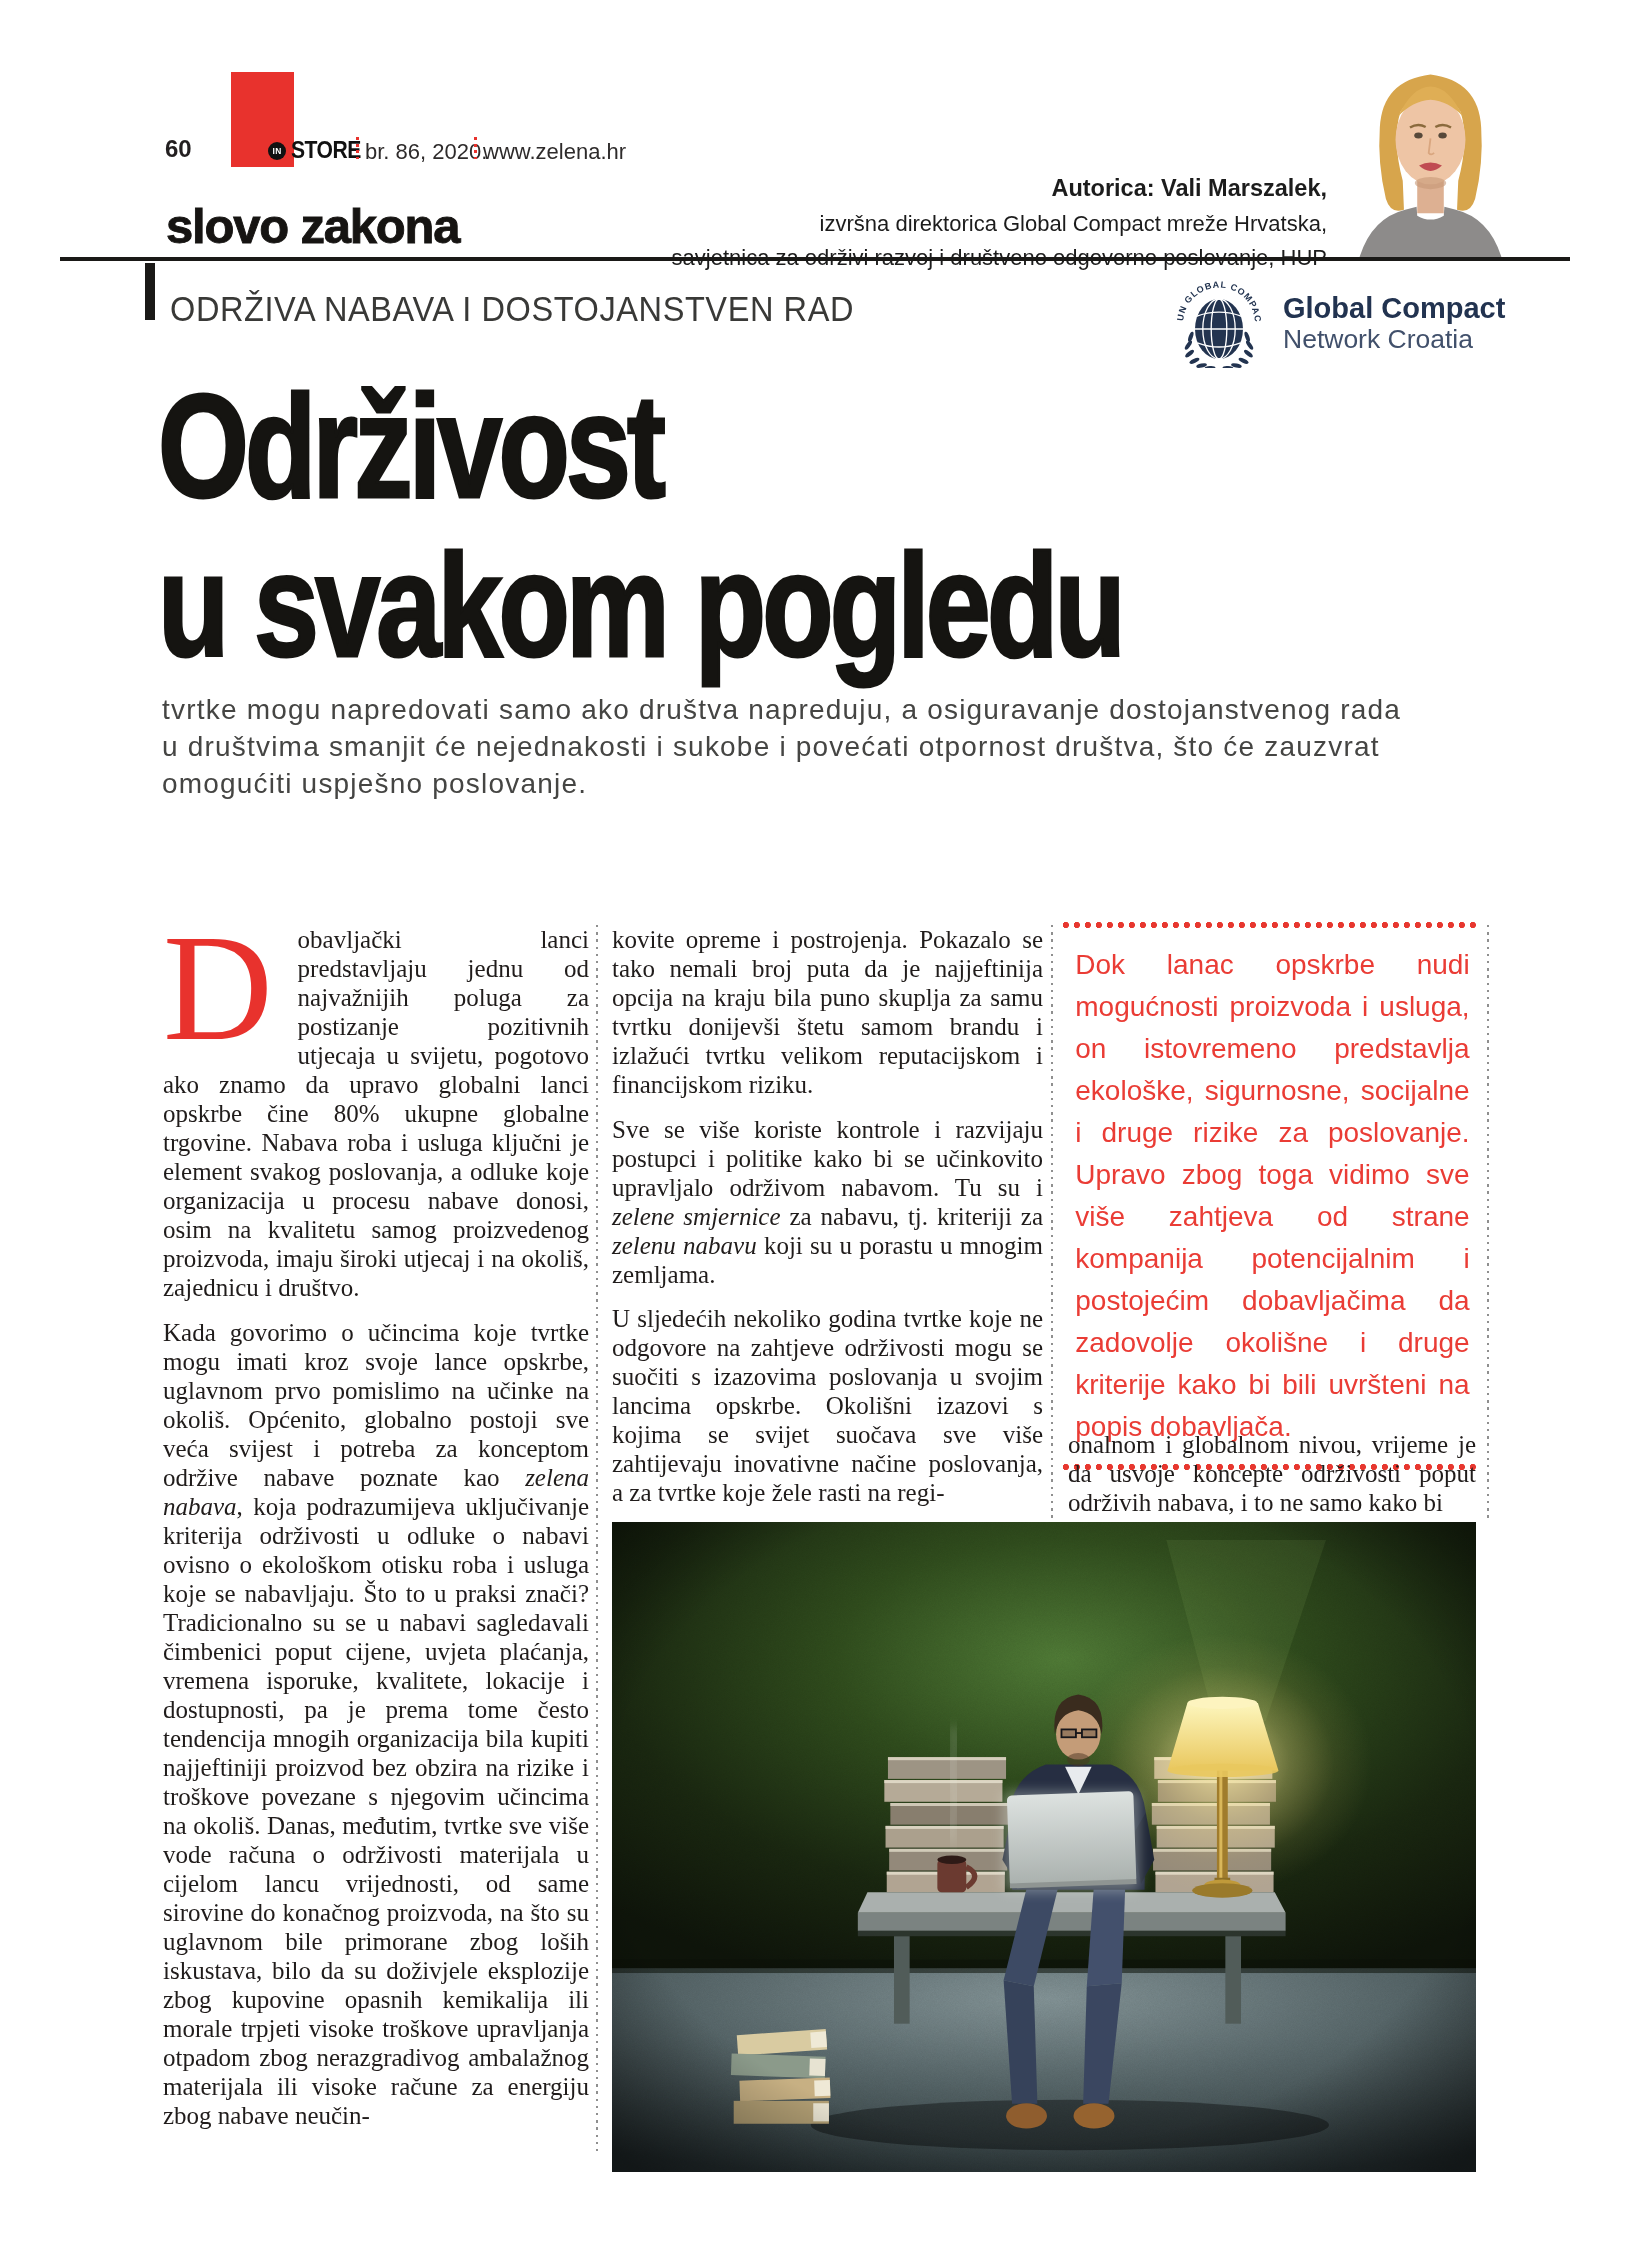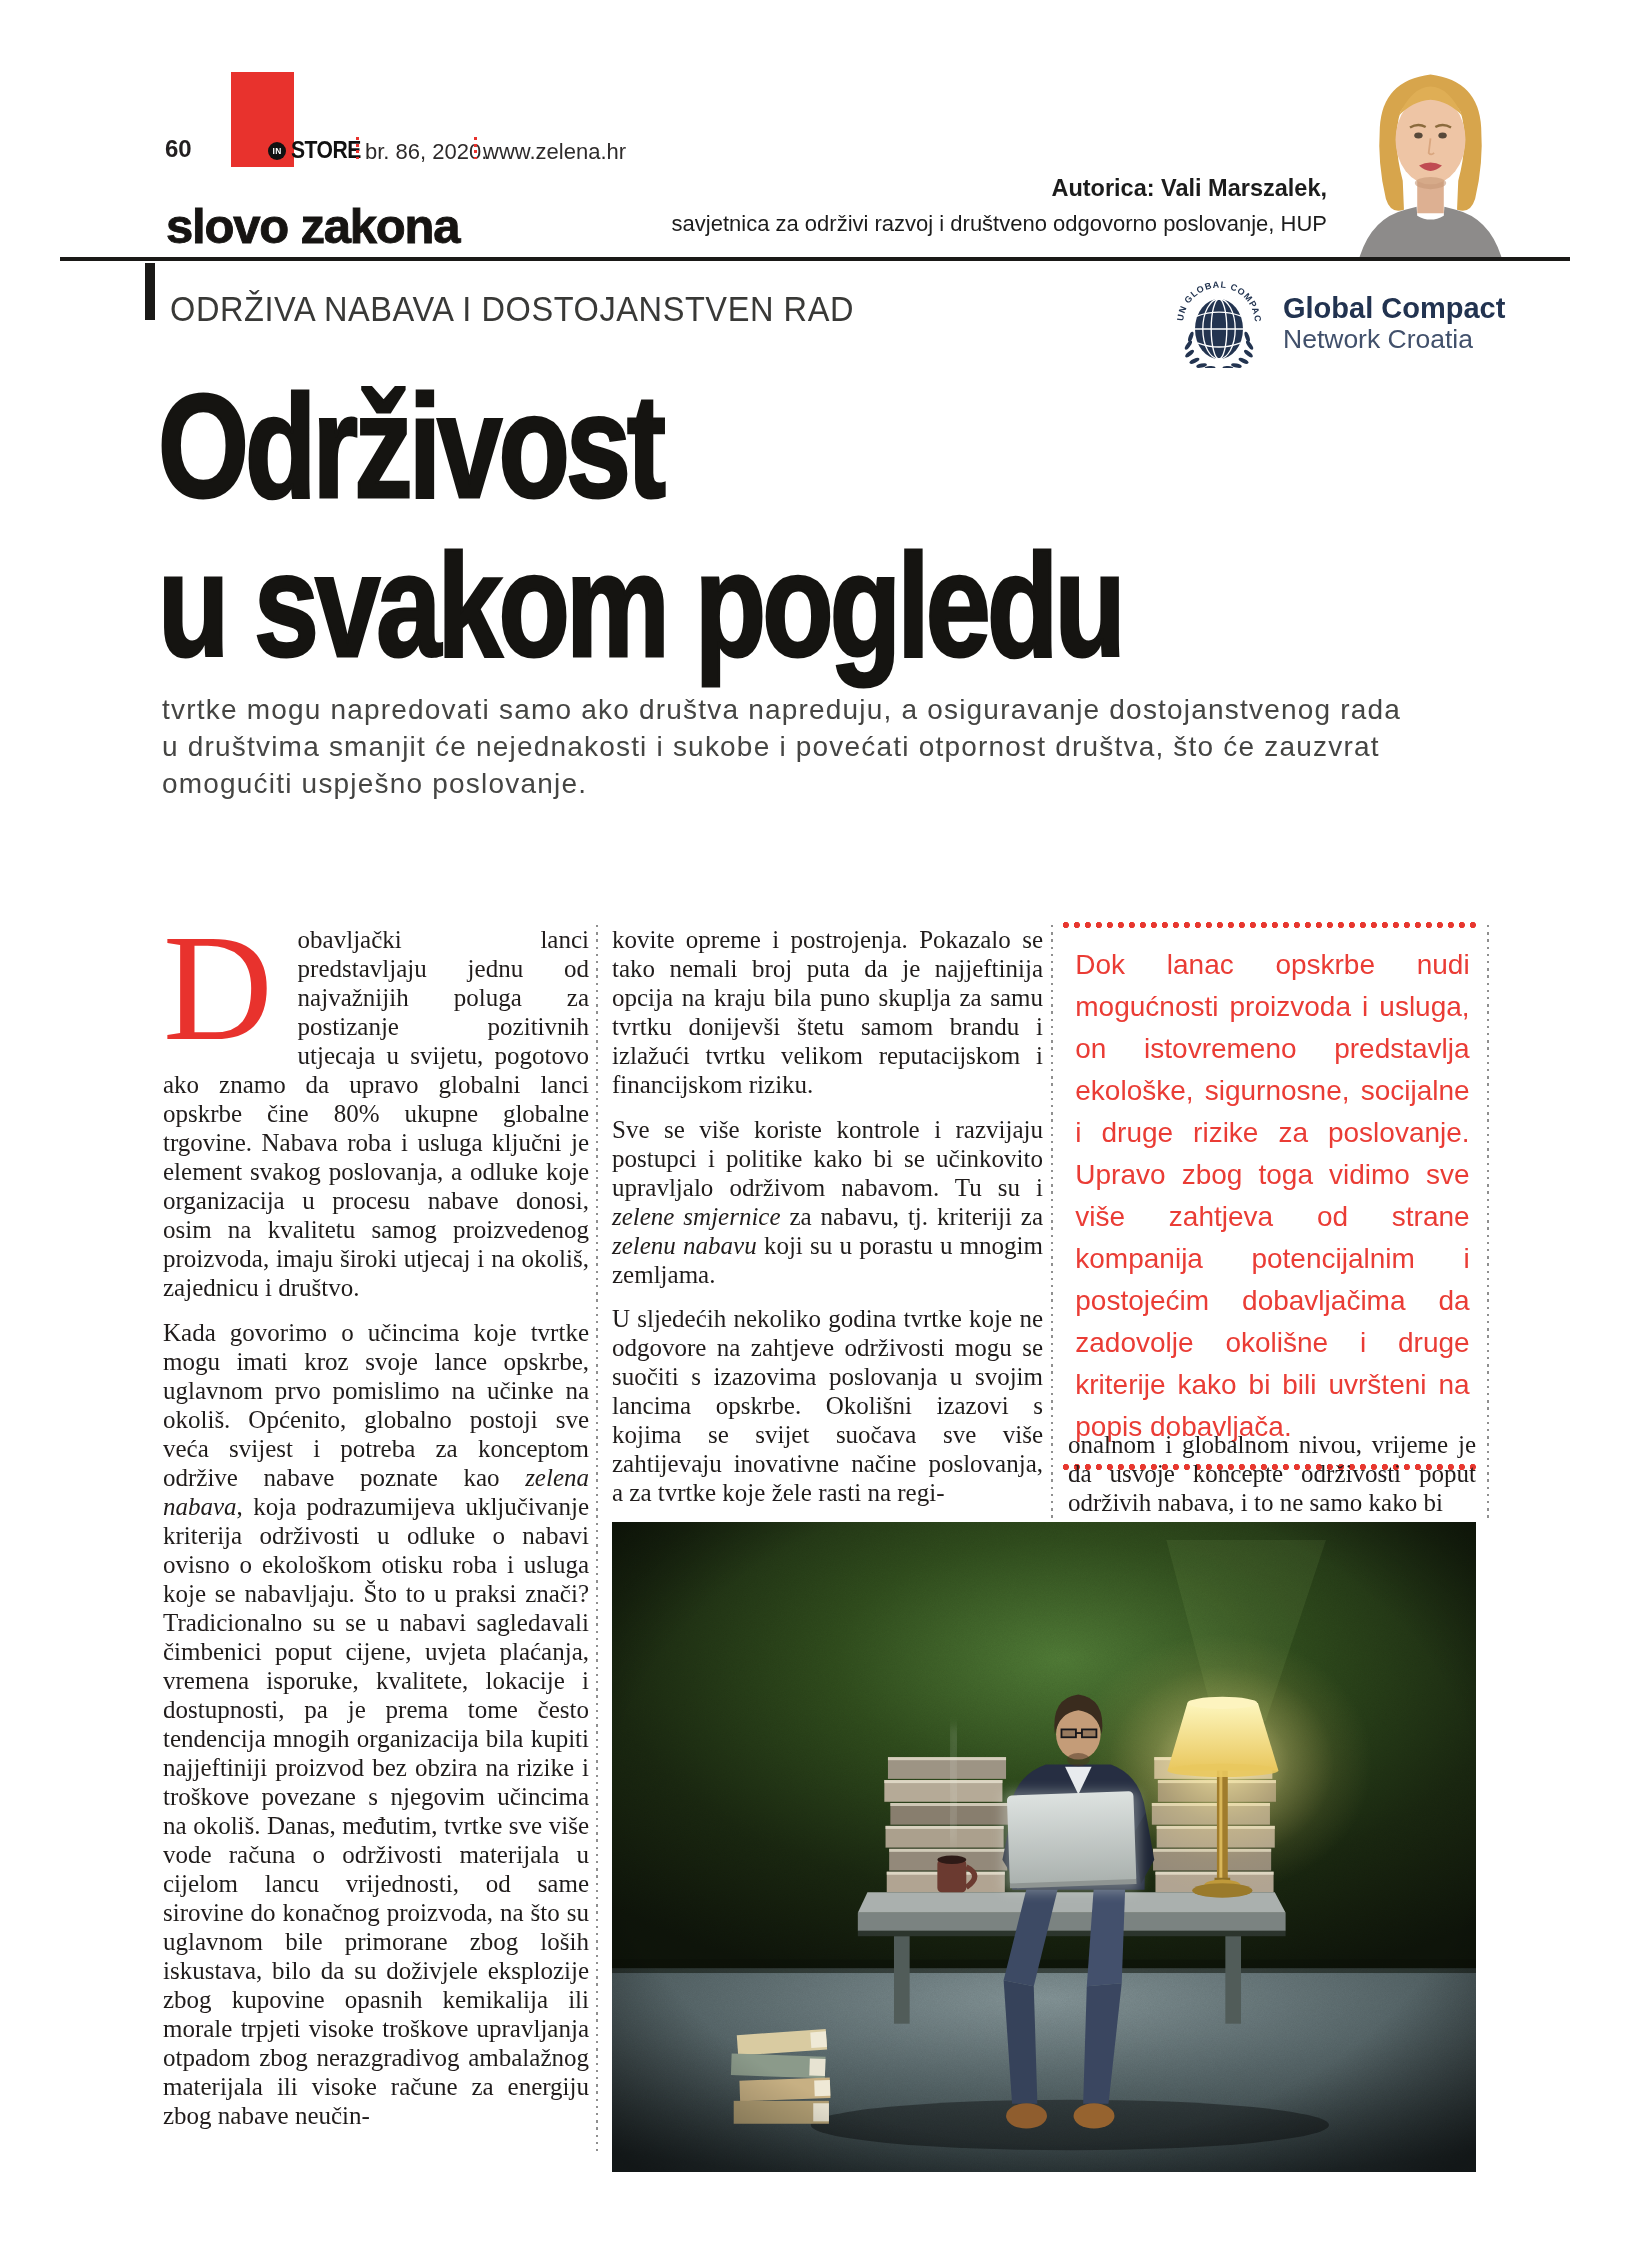--- a/index.html
+++ b/index.html
@@ -76,20 +76,21 @@
 </div>
 <div class="abs store">STORE</div>
 <div class="abs hdots" style="left:356px;top:137px;"></div>
 <div class="abs issue">br. 86, 2020.</div>
 <div class="abs hdots" style="left:474px;top:137px;"></div>
 <div class="abs site">www.zelena.hr</div>
 <div class="abs section-title">slovo zakona</div>
 
 <div class="abs author">
   <div class="a1">Autorica: Vali Marszalek,</div>
+  <div class="a2">izvršna direktorica Global Compact mreže Hrvatska,</div>
   <div class="a3">savjetnica za održivi razvoj i društveno odgovorno poslovanje, HUP</div>
 </div>
 
 <svg id="portrait" class="abs" viewBox="0 0 300 366">
   <path d="M 76 268 Q 62 210 66 150 Q 70 72 150 62 Q 230 72 234 150 Q 238 210 224 268 Q 216 294 194 286 L 196 238 Q 214 170 200 124 Q 182 96 150 96 Q 118 96 100 124 Q 86 170 104 238 L 106 286 Q 84 294 76 268 Z" fill="#d7a54c"></path>
   <rect x="128" y="228" width="44" height="64" fill="#ddb092"></rect>
   <ellipse cx="150" cy="170" rx="58" ry="74" fill="#eec5a5"></ellipse>
   <path d="M 96 132 Q 120 82 150 82 Q 180 82 204 132 Q 180 106 150 104 Q 120 106 96 132 Z" fill="#dfae55"></path>
   <path d="M 116 150 Q 129 142 142 149" stroke="#8a6a3c" stroke-width="4" fill="none"></path>
   <path d="M 158 149 Q 171 142 184 150" stroke="#8a6a3c" stroke-width="4" fill="none"></path>

